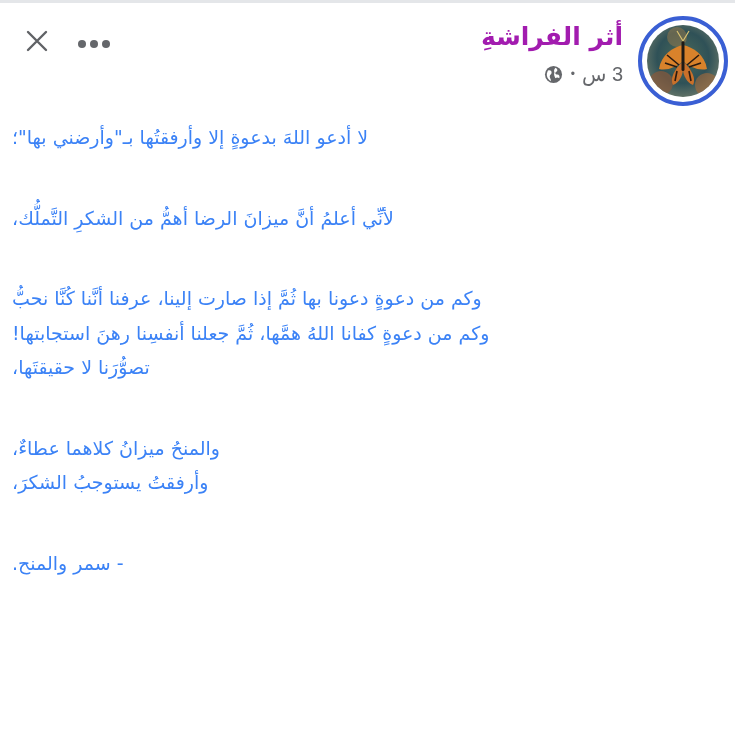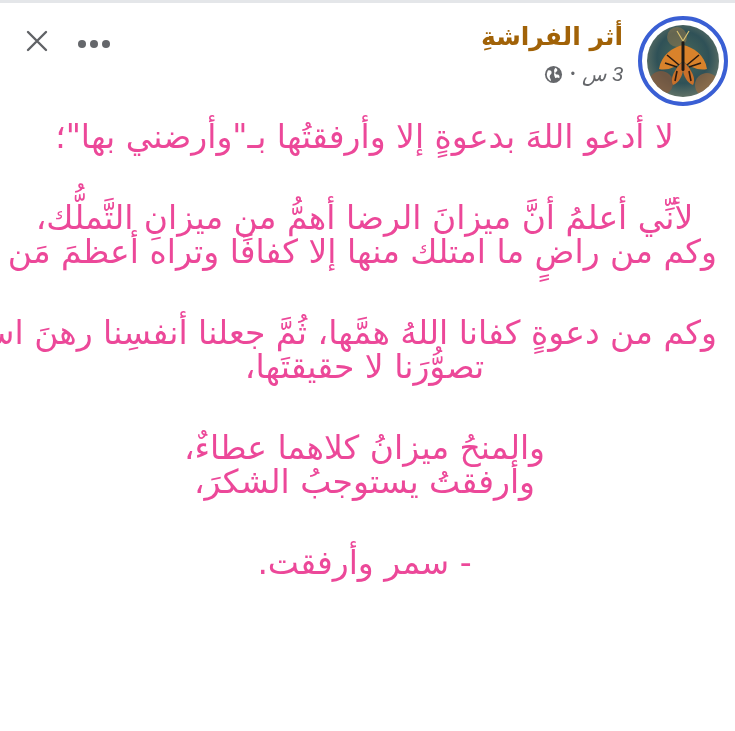--- a/index.html
+++ b/index.html
@@ -57,57 +57,56 @@
       overflow: hidden;
     }
     .author-name {
       position: absolute;
       right: 112px; top: 22px;
       font-family: "DejaVu Sans", sans-serif;
       font-weight: bold;
       font-size: 25px;
       direction: rtl;
       white-space: nowrap;
-      color: #a16207;
+      color: #a21caf;
       cursor: pointer;
     }
     .meta {
       position: absolute;
       right: 112px; top: 62px;
       display: flex;
       flex-direction: row-reverse;
       align-items: center;
       gap: 7px;
       color: #65676b;
       font-size: 20px;
       font-family: "Liberation Sans", sans-serif;
     }
     .meta .time {
       direction: rtl;
       cursor: pointer;
-      font-style: italic;
     }
     .meta .dot {
       font-size: 12px;
     }
     .meta .globe {
       width: 20px; height: 20px;
       display: flex; align-items: center; justify-content: center;
     }
     .post-body {
       position: absolute;
       right: 18px;
       top: 120px;
       width: 705px;
       direction: rtl;
-      text-align: center;
+      text-align: left;
       font-family: "DejaVu Sans", sans-serif;
-      font-size: 33px;
+      font-size: 19px;
       line-height: 34.5px;
-      color: #ec4899;
+      color: #3b82f6;
     }
     .post-body .line {
       white-space: nowrap;
       display: block;
     }
     .post-body .blank {
       height: 46px;
       display: block;
     }
   </style>
@@ -172,26 +171,26 @@
         <path d="M12 3 C14 4 15 6 13 7 C11 8 12 10 14 10 C16 10 17 12 16 14 C15 13 13 13 12 14 C11 12 10 10 11 8 C10 6 11 4 12 3 Z" fill="#ffffff"></path>
       </svg>
     </span>
   </div>
 </div>
 
 <div class="post-body">
   <span class="line">لا أدعو اللهَ بدعوةٍ إلا وأرفقتُها بـ"وأرضني بها"؛</span>
   <span class="blank"></span>
 
-  <span class="line">لأنِّي أعلمُ أنَّ ميزانَ الرضا أهمُّ من ميزانِ التَّملُّك،</span>
-  <span class="line">وكم من راضٍ ما امتلك منها إلا كفافًا وتراه أعظمَ مَن ملك!</span>
+  <span class="line">لأنِّي أعلمُ أنَّ ميزانَ الرضا أهمُّ من الشكرِ التَّملُّك،</span>
   <span class="blank"></span>
 
+  <span class="line">وكم من دعوةٍ دعونا بها ثُمَّ إذا صارت إلينا، عرفنا أنَّنا كُنَّا نحبُّ</span>
   <span class="line">وكم من دعوةٍ كفانا اللهُ همَّها، ثُمَّ جعلنا أنفسِنا رهنَ استجابتها!</span>
   <span class="line">تصوُّرَنا لا حقيقتَها،</span>
   <span class="blank"></span>
 
   <span class="line">والمنحُ ميزانُ كلاهما عطاءٌ،</span>
   <span class="line">وأرفقتُ يستوجبُ الشكرَ،</span>
   <span class="blank"></span>
 
-  <span class="line">- سمر وأرفقت.</span>
+  <span class="line">- سمر والمنح.</span>
 </div>
 
 </body></html>

